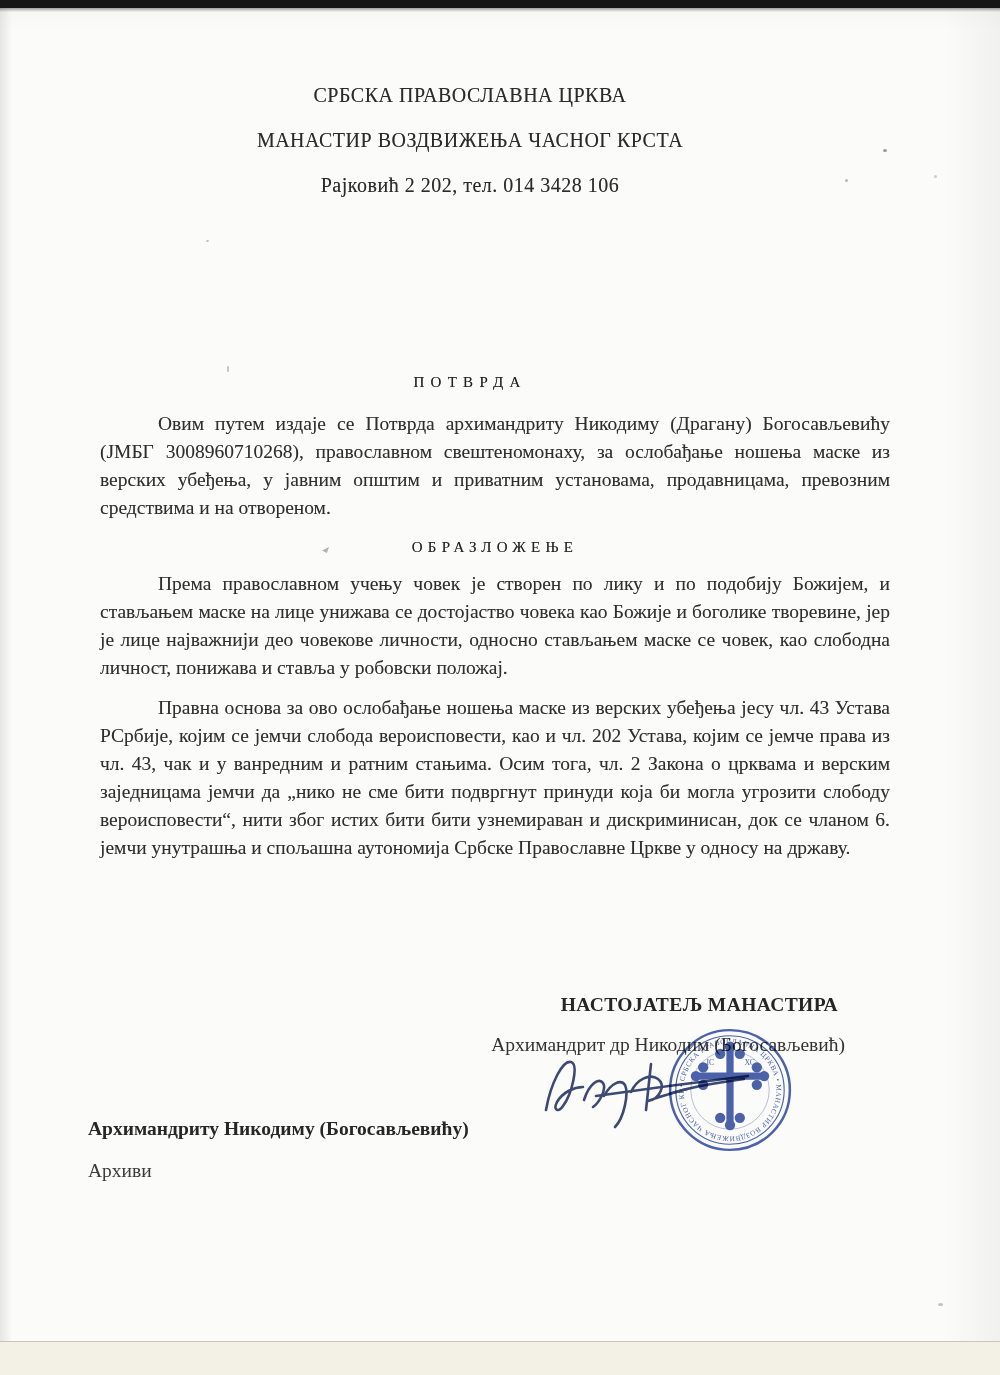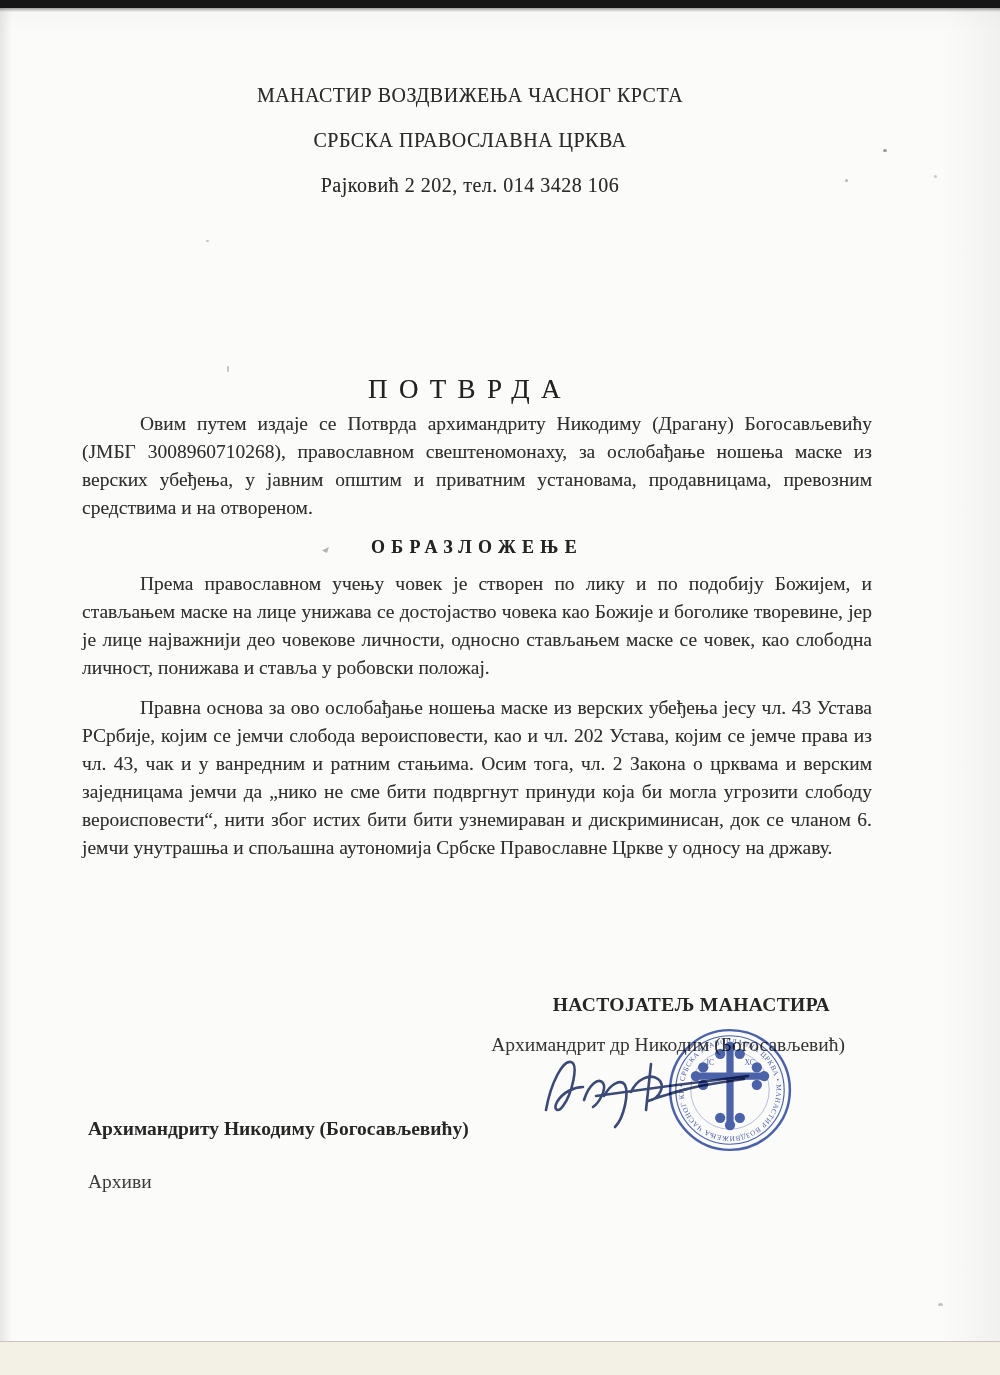--- a/index.html
+++ b/index.html
@@ -15,51 +15,51 @@
   }
   .abs{position:absolute;}
   .scan-top{left:0;top:0;width:1000px;height:8px;background:#161616;}
   .scan-top-fade{left:0;top:8px;width:1000px;height:4px;background:linear-gradient(180deg,rgba(0,0,0,.35),rgba(0,0,0,0));}
   .crease{left:0;top:1341px;width:1000px;height:1px;background:#c9c6b9;}
   .bottom-strip{left:0;top:1342px;width:1000px;height:33px;background:#f3f1e5;}
   .letterhead{left:0;top:82px;width:940px;text-align:center;font-size:20px;letter-spacing:.5px;color:#2b2b2b;}
   .letterhead .lh-line{margin:0 0 19px;line-height:26px;text-shadow:0 0 .6px rgba(60,60,60,.45);}
   .meta{left:88px;top:244px;font-size:19.5px;color:#303030;}
   .meta div{line-height:26px;margin-bottom:17px;}
-  .doc-title{left:0;top:374px;width:940px;text-align:center;font-size:27px;letter-spacing:.42em;color:#222;text-shadow:0 0 .6px rgba(50,50,50,.5);}
-  .doc-body{left:82px;top:410px;width:790px;font-size:19.5px;line-height:28px;text-align:justify;color:#2f2f2f;}
+  .doc-title{left:0;top:374px;width:940px;text-align:center;font-size:15px;letter-spacing:.42em;color:#222;text-shadow:0 0 .6px rgba(50,50,50,.5);}
+  .doc-body{left:100px;top:410px;width:790px;font-size:19.5px;line-height:28px;text-align:justify;color:#2f2f2f;}
   .doc-body p{margin:0 0 12px;text-indent:58px;text-shadow:0 0 .5px rgba(70,70,70,.35);}
   .doc-body p.last{margin-bottom:0;}
-  .section-title{text-align:center;letter-spacing:.35em;margin:8px 0 10px;text-indent:0;color:#242424;font-size:18px;line-height:26px;text-shadow:0 0 .6px rgba(50,50,50,.5);font-weight:bold;}
-  .closing-role{top:994px;right:170px;font-weight:bold;font-size:19.5px;letter-spacing:.4px;color:#262626;}
+  .section-title{text-align:center;letter-spacing:.35em;margin:8px 0 10px;text-indent:0;color:#242424;font-size:15px;line-height:26px;text-shadow:0 0 .6px rgba(50,50,50,.5);}
+  .closing-role{top:994px;right:162px;font-weight:bold;font-size:19.5px;letter-spacing:.4px;color:#262626;}
   .closing-signatory{top:1034px;right:155px;font-size:19.5px;color:#333;}
   .footer-addressee{left:88px;top:1118px;font-weight:bold;font-size:19.5px;color:#262626;text-align:center;}
-  .footer-archive{left:88px;top:1160px;font-size:19.5px;color:#3a3a3a;margin-top:11px;}
+  .footer-archive{left:88px;top:1160px;font-size:19.5px;color:#3a3a3a;}
   .stamp{left:666px;top:1026px;width:128px;height:128px;mix-blend-mode:multiply;opacity:.92;}
   .signature{left:538px;top:1046px;width:220px;height:90px;mix-blend-mode:multiply;opacity:.95;}
   .speck{border-radius:50%;background:#9a9a98;}
   .sp1{left:883px;top:149px;width:4px;height:3px;}
   .sp2{left:845px;top:179px;width:3px;height:3px;opacity:.7;}
   .sp3{left:206px;top:240px;width:3px;height:2px;opacity:.6;}
   .sp4{left:227px;top:366px;width:2px;height:6px;opacity:.55;border-radius:1px;}
   .sp5{left:322px;top:547px;width:7px;height:6px;opacity:.65;background:#8b8b86;clip-path:polygon(0 60%,100% 0,70% 100%);}
   .sp6{left:938px;top:1303px;width:5px;height:3px;opacity:.6;}
   .sp7{left:934px;top:175px;width:3px;height:3px;opacity:.5;}
 </style>
 </head>
 <body>
 
 <div class="page">
 
   <div class="abs scan-top"></div>
   <div class="abs scan-top-fade"></div>
 
   <div class="abs letterhead">
+    <div class="lh-line">СРБСКА ПРАВОСЛАВНА ЦРКВА</div>
     <div class="lh-line">МАНАСТИР ВОЗДВИЖЕЊА ЧАСНОГ КРСТА</div>
-    <div class="lh-line">СРБСКА ПРАВОСЛАВНА ЦРКВА</div>
     <div class="lh-line">Рајковић 2 202, тел. 014 3428 106</div>
   </div>
 
 
   <div class="abs doc-title">ПОТВРДА</div>
 
   <div class="abs doc-body">
     <p>Овим путем издаје се Потврда архимандриту Никодиму (Драгану) Богосављевићу (ЈМБГ 3008960710268), православном свештеномонаху, за ослобађање ношења маске из верских убеђења, у јавним општим и приватним установама, продавницама, превозним средствима и на отвореном.</p>
     <div class="section-title">ОБРАЗЛОЖЕЊЕ</div>
     <p>Према православном учењу човек је створен по лику и по подобију Божијем, и стављањем маске на лице унижава се достојаство човека као Божије и боголике творевине, јер је лице најважнији део човекове личности, односно стављањем маске се човек, као слободна личност, понижава и ставља у робовски положај.</p>

